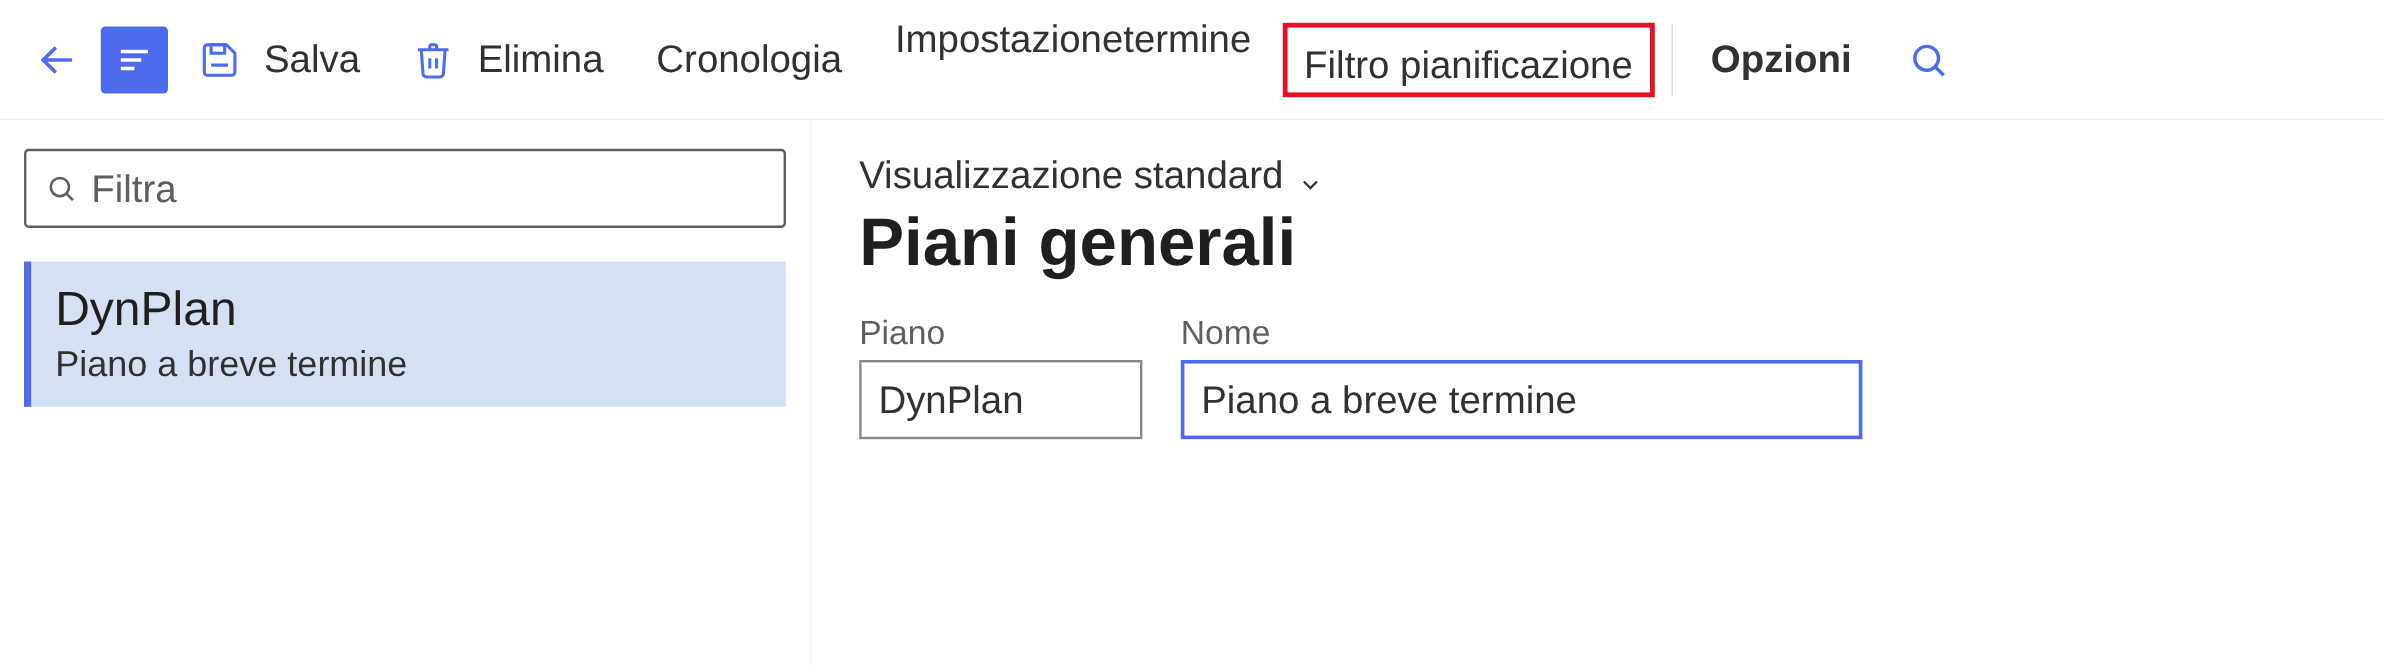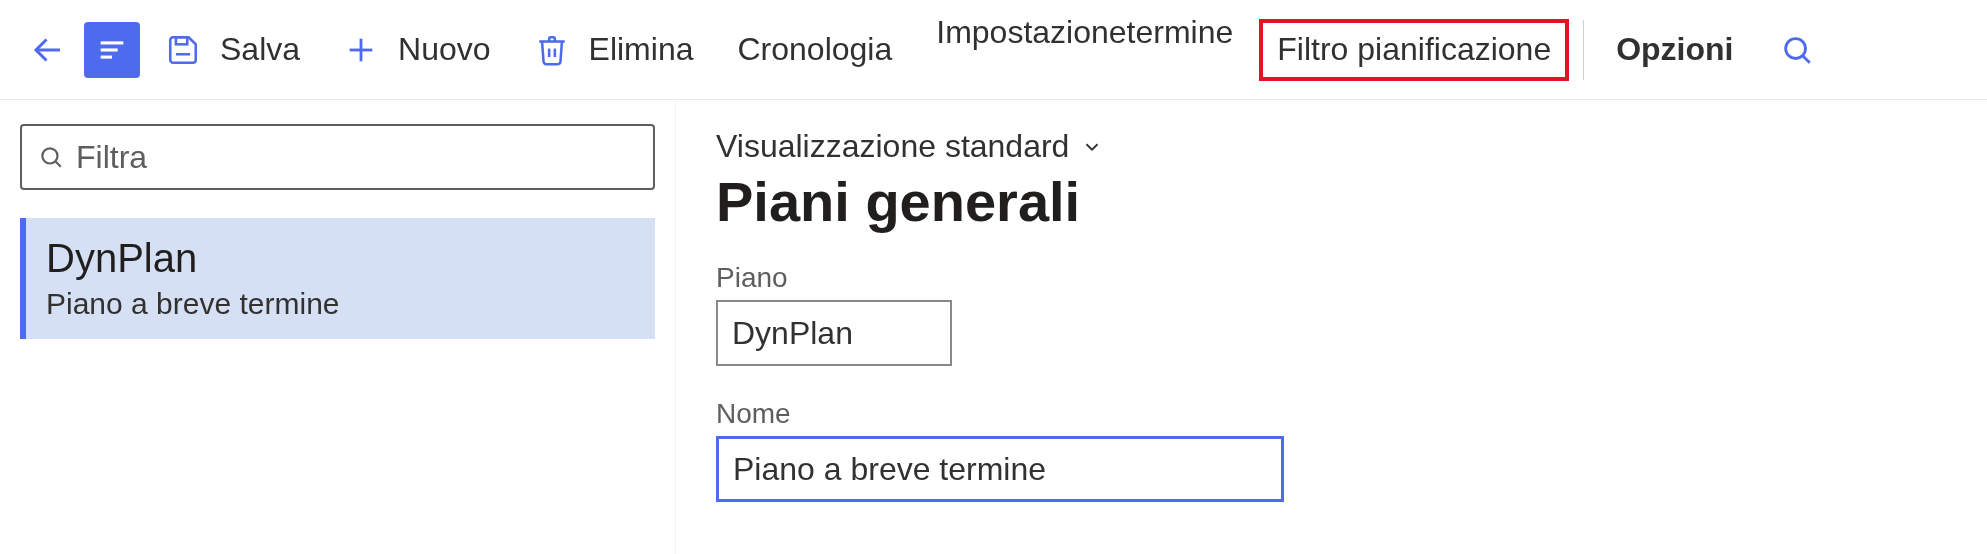--- a/index.html
+++ b/index.html
@@ -67,21 +67,21 @@
     width: 1px;
     height: 60px;
     background: #d2d0ce;
     margin: 0 6px;
   }
   .highlight-box {
     border: 4px solid #e81123;
     padding: 4px 14px;
     height: 62px;
     display: flex;
-    align-items: center;
+    align-items: flex-end;
     font-size: 32px;
   }
   .bold { font-weight: 600; }
 
   
   .main {
     display: flex;
     height: calc(554px - 100px);
   }
 
@@ -118,36 +118,35 @@
     color: #323130;
   }
 
   
   .right-panel {
     flex: 1;
     padding: 28px 40px;
   }
   .view-selector {
     display: flex;
-    align-items: center;
+    align-items: flex-end;
     gap: 12px;
     font-size: 32px;
     color: #323130;
     margin-bottom: 4px;
   }
   .page-title {
     font-size: 56px;
     font-weight: 600;
     color: #201f1e;
     margin-bottom: 28px;
   }
   .form-row {
     display: flex;
     gap: 32px;
-    flex-direction: column;
   }
   .form-field {
     display: flex;
     flex-direction: column;
   }
   .form-label {
     font-size: 28px;
     color: #605e5c;
     margin-bottom: 6px;
   }
@@ -193,29 +192,20 @@
     <span class="icon">
       <svg width="34" height="34" viewBox="0 0 24 24" fill="none" stroke="#4f6bed" stroke-width="1.8">
         <path d="M19 21H5a2 2 0 0 1-2-2V5a2 2 0 0 1 2-2h11l5 5v11a2 2 0 0 1-2 2z"></path>
         <rect x="7" y="3" width="8" height="5"></rect>
         <line x1="7" y1="15" x2="17" y2="15"></line>
       </svg>
     </span>
     <span>Salva</span>
   </div>
 
-  <div class="tb-btn">
-    <span class="icon">
-      <svg width="34" height="34" viewBox="0 0 24 24" fill="none" stroke="#4f6bed" stroke-width="2">
-        <line x1="12" y1="4" x2="12" y2="20"></line>
-        <line x1="4" y1="12" x2="20" y2="12"></line>
-      </svg>
-    </span>
-    <span>Nuovo</span>
-  </div>
 
   <div class="tb-btn">
     <span class="icon">
       <svg width="34" height="34" viewBox="0 0 24 24" fill="none" stroke="#4f6bed" stroke-width="1.8">
         <polyline points="3 6 5 6 21 6"></polyline>
         <path d="M19 6l-1 14a2 2 0 0 1-2 2H8a2 2 0 0 1-2-2L5 6"></path>
         <path d="M10 6V4a1 1 0 0 1 1-1h2a1 1 0 0 1 1 1v2"></path>
         <line x1="10" y1="11" x2="10" y2="17"></line>
         <line x1="14" y1="11" x2="14" y2="17"></line>
       </svg>

